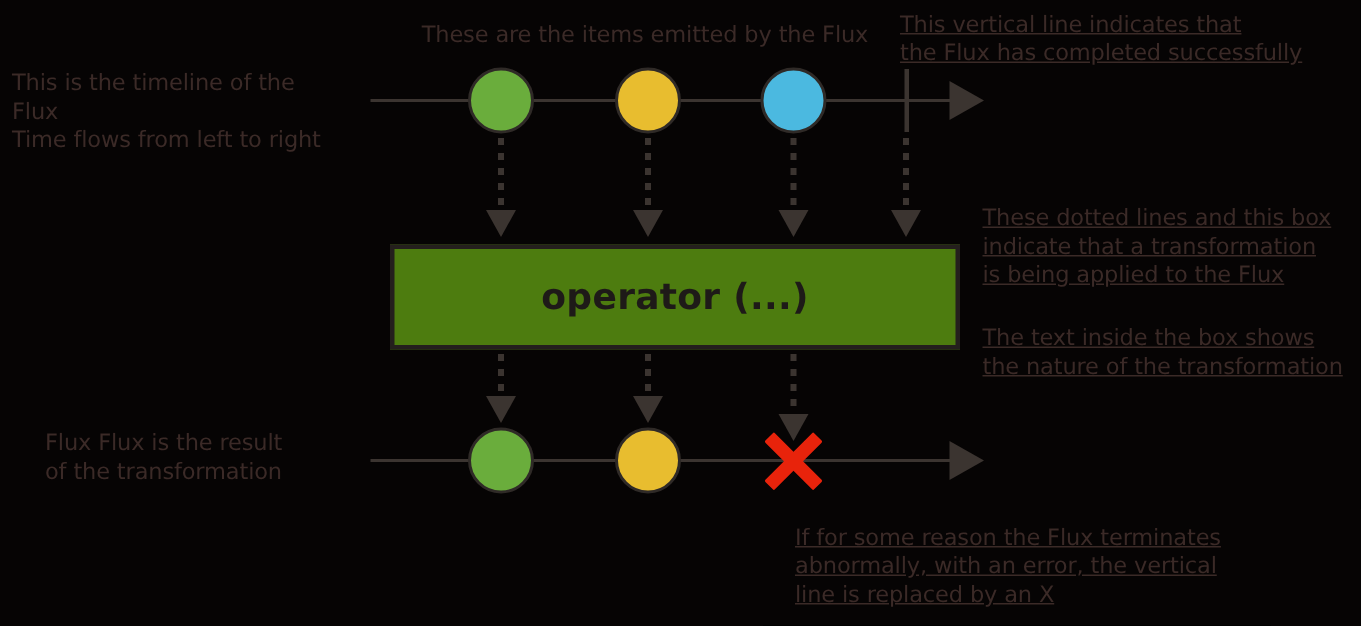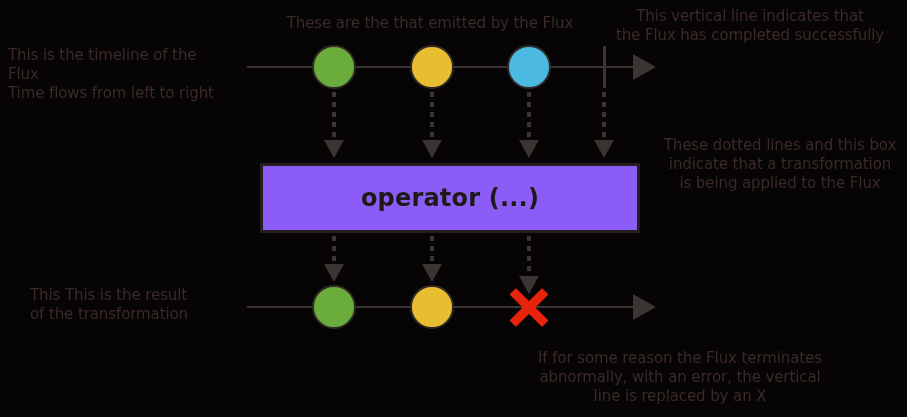--- a/index.html
+++ b/index.html
@@ -19,21 +19,21 @@
     position: absolute;
     color: #3b2a27;
     font-size: 15px;
     line-height: 19px;
     font-family: "DejaVu Sans", "Liberation Sans", sans-serif;
     white-space: pre-line;
     letter-spacing: -0.1px;
   }
   .ann.right { text-align: left; }
   .ann.center { text-align: center; }
-  .ann.left { text-align: center; }
+  .ann.left { text-align: left; text-decoration: underline; }
 
   
   .axis {
     position: absolute;
     height: 2px;
     background: #3b3430;
   }
   
   .axis-arrow {
     position: absolute;
@@ -54,21 +54,21 @@
     position: absolute;
     width: 44px;
     height: 44px;
     border-radius: 50%;
     border: 2px solid #2f2a27;
     box-sizing: border-box;
   }
   
   .op-box {
     position: absolute;
-    background: #8b5cf6;
+    background: #4d7c0f;
     border: 3px solid #241f1d;
     box-sizing: border-box;
     display: flex;
     align-items: center;
     justify-content: center;
   }
   .op-label {
     color: #1e1a18;
     font-size: 24px;
     font-weight: bold;
@@ -113,31 +113,33 @@
   .err-x span.b { transform: rotate(-45deg); }
 </style>
 </head>
 <body>
 
 <div id="stage">
 
   <div class="ann right" style="left:8px; top:46px; width:215px;">This is the timeline of the Flux
 Time flows from left to right</div>
 
-  <div class="ann center" style="left:280px; top:14px; width:300px;">These are the that emitted by the Flux</div>
+  <div class="ann center" style="left:280px; top:14px; width:300px;">These are the items emitted by the Flux</div>
 
   <div class="ann left" style="left:600px; top:7px; width:300px;">This vertical line indicates that
 the Flux has completed successfully</div>
 
   <div class="ann left" style="left:655px; top:136px; width:250px;">These dotted lines and this box
 indicate that a transformation
 is being applied to the Flux</div>
 
+  <div class="ann left" style="left:655px; top:216px; width:250px;">The text inside the box shows
+the nature of the transformation</div>
 
-  <div class="ann right" style="left:30px; top:286px; width:195px;">This This is the result
+  <div class="ann right" style="left:30px; top:286px; width:195px;">Flux Flux is the result
 of the transformation</div>
 
   <div class="ann left" style="left:530px; top:349px; width:300px;">If for some reason the Flux terminates
 abnormally, with an error, the vertical
 line is replaced by an X</div>
 
   <div class="axis" style="left:247px; top:66px; width:390px;"></div>
   <div class="axis-arrow" style="left:633px; top:54px;"></div>
   <div class="complete-bar" style="left:603px; top:46px; height:42px;"></div>
 

